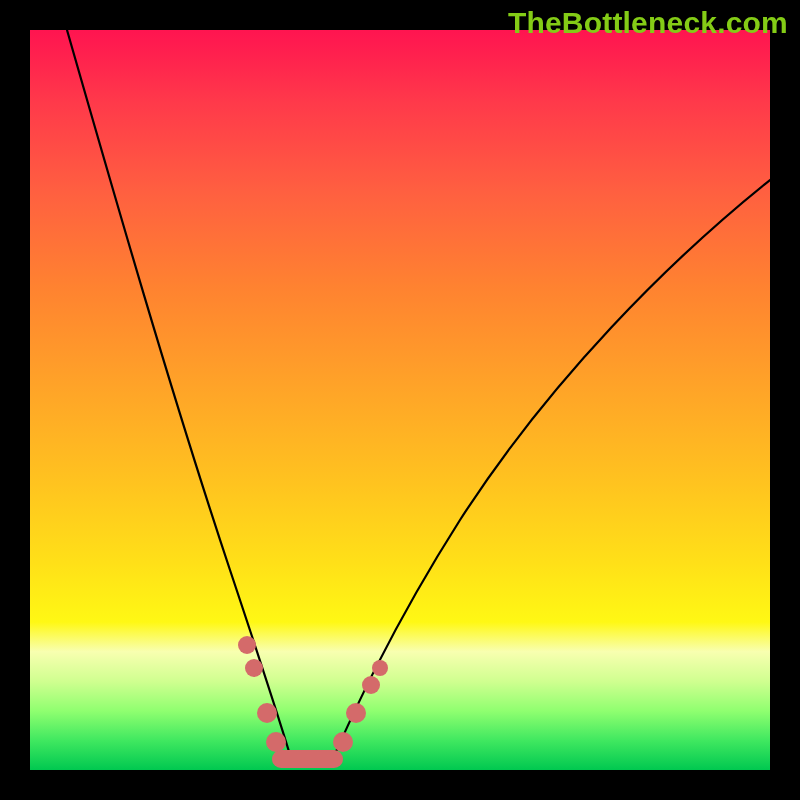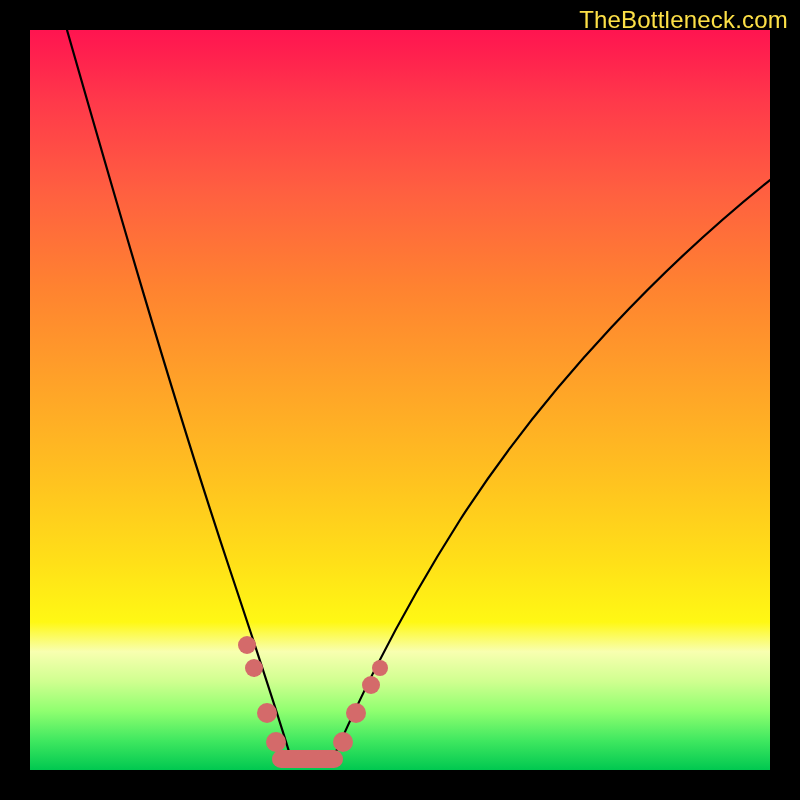--- a/index.html
+++ b/index.html
@@ -14,23 +14,23 @@
   .frame {
     position: relative;
     width: 800px;
     height: 800px;
     background: #000;
   }
   .watermark {
     position: absolute;
     top: 6px;
     right: 12px;
-    color: #fde047;
-    font-size: 24px;
-    font-weight: 400;
+    color: #84cc16;
+    font-size: 30px;
+    font-weight: 700;
     letter-spacing: 0.2px;
     z-index: 10;
   }
   .plot {
     position: absolute;
     left: 30px;
     top: 30px;
     width: 740px;
     height: 740px;
     background: linear-gradient(to bottom,

